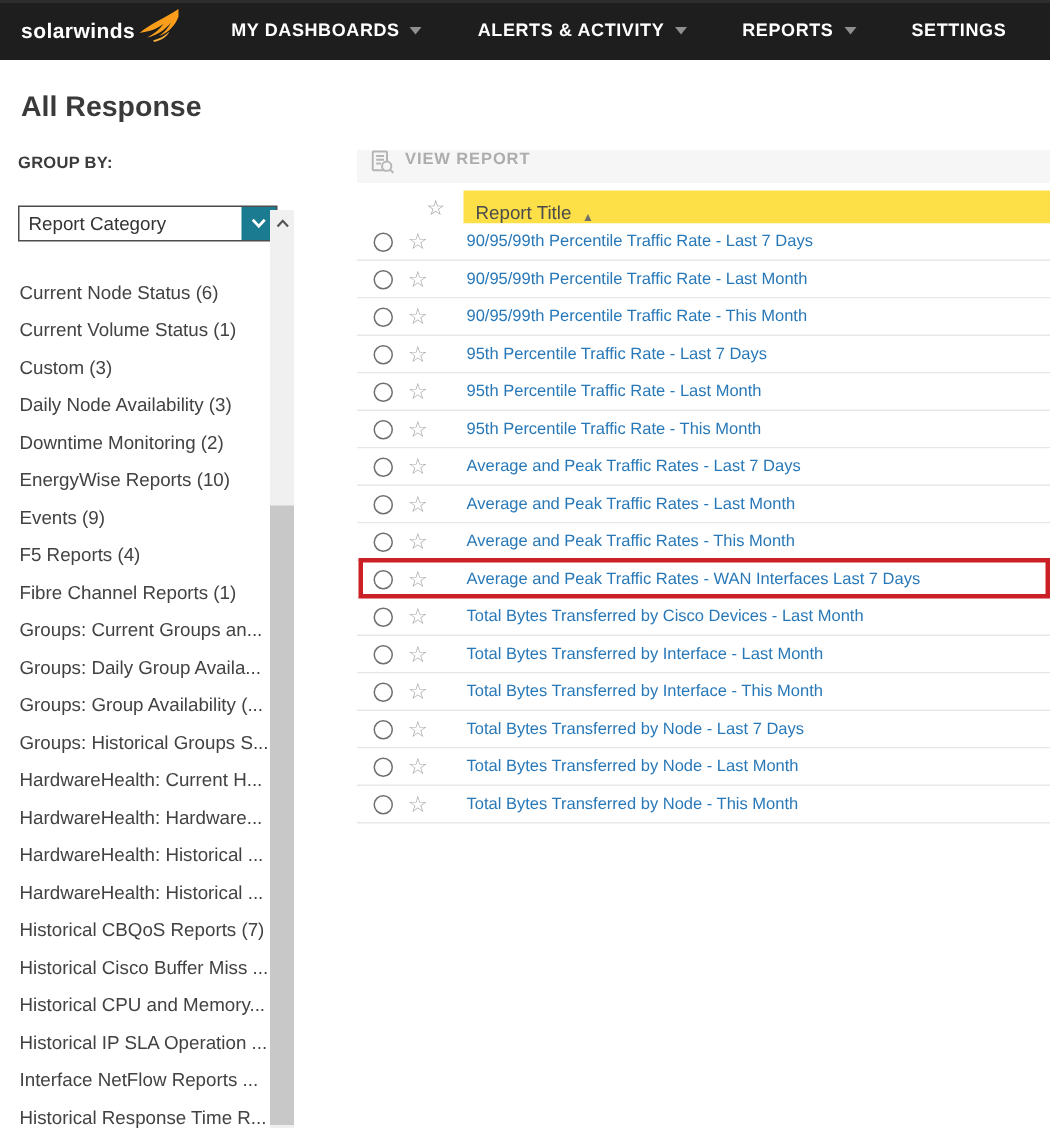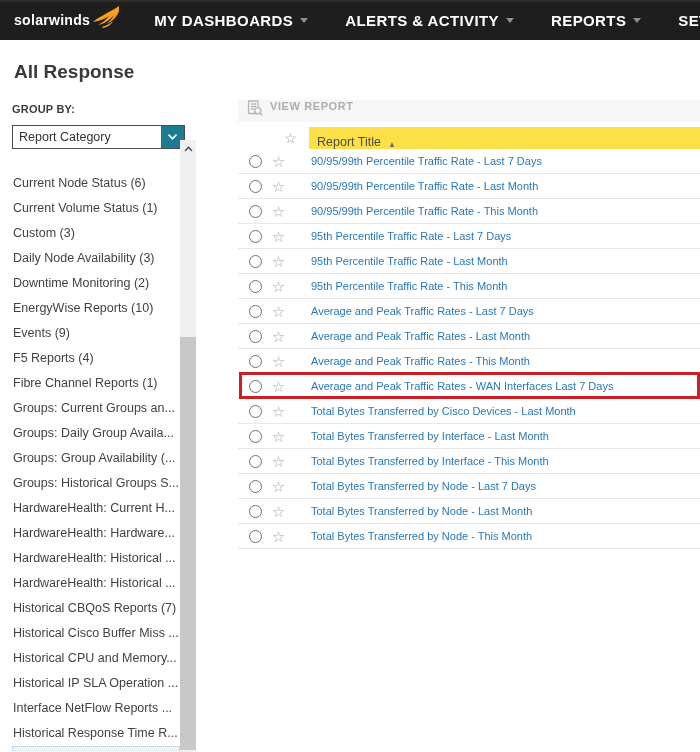--- a/index.html
+++ b/index.html
@@ -6,35 +6,35 @@
   html,body { width:700px; height:752px; background:#fff; overflow:hidden;
               font-family:"Liberation Sans", sans-serif; }
 
   
   .navbar { height:40px; background:#1e1e1e; display:flex; align-items:center;
             padding-left:14px; box-shadow:inset 0 2px 0 rgba(255,255,255,.07); }
   .brand { display:flex; align-items:center; cursor:pointer; }
   .brand-text { color:#fff; font-size:14px; font-weight:600; letter-spacing:.3px; }
   .brand svg { margin-left:2px; margin-top:-4px; }
   .nav-items { display:flex; margin-left:34px; gap:37px; }
-  .nav-item { display:flex; align-items:center; gap:7px; color:#fff; font-size:15px;
+  .nav-item { display:flex; align-items:center; gap:7px; color:#fff; font-size:12px;
               font-weight:700; letter-spacing:.4px; cursor:pointer; white-space:nowrap; }
   .caret { width:0; height:0; border-left:4px solid transparent; border-right:4px solid transparent;
            border-top:5px solid #8f8f8f; display:inline-block; }
 
   
   h1.page-title { font-size:19px; font-weight:700; color:#3a3a3a; margin:21px 0 11px 14px; }
 
   
   .content { display:flex; align-items:flex-start; height:658px;gap:38px; }
 
   
   .sidebar { width:197px; flex:none; position:relative; padding-left:12px; height:100%; }
   .group-by { margin-top:9px; font-size:11px; font-weight:700; color:#3c3c3c; letter-spacing:.2px; }
-  .select { margin-top:10px; width:173px; height:24px; border:1px solid #4c4c4c; background:#fff;
+  .select { margin-top:22px; width:173px; height:24px; border:1px solid #4c4c4c; background:#fff;
             display:flex; align-items:center; cursor:pointer; }
   .select-value { flex:1; padding-left:6px; font-size:12.5px; color:#333; }
   .select-btn { width:23px; height:100%; background:#1b7b91; display:flex; align-items:center;
                 justify-content:center; flex:none; }
   .cat-list { margin-top:22px; width:168px; list-style:none; }
   .cat-item { height:25px; line-height:25px; font-size:12.5px; color:#424242; white-space:nowrap;
               overflow:hidden; cursor:pointer; padding-left:1px; }
   .cat-item.selected { background:#e9f5fb; outline:1px dotted #96c9db; outline-offset:-1px; }
 
   .scrollbar { position:absolute; left:180px; top:46px; bottom:0; width:16px; background:#f0f0f0; }

